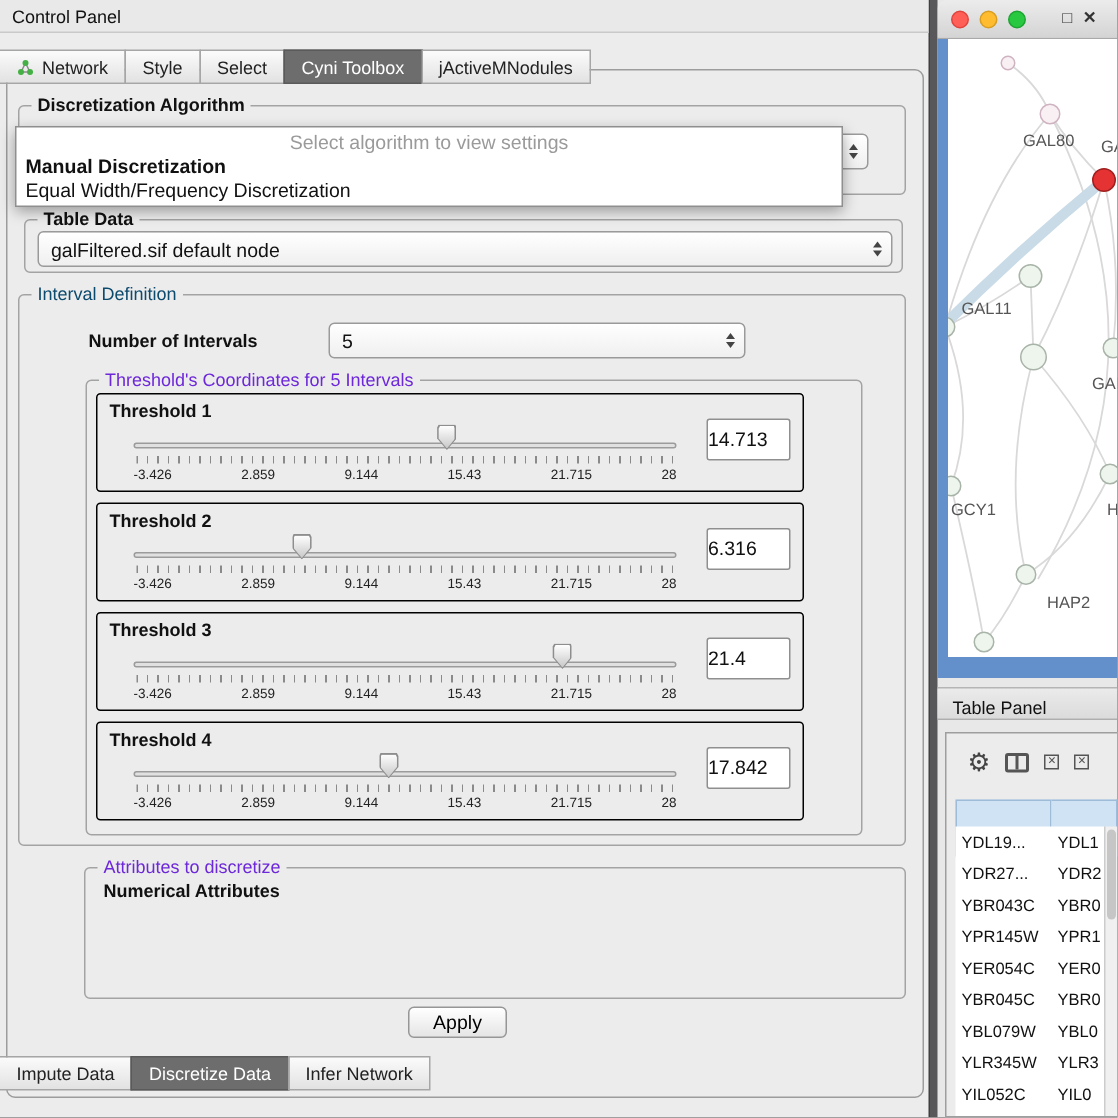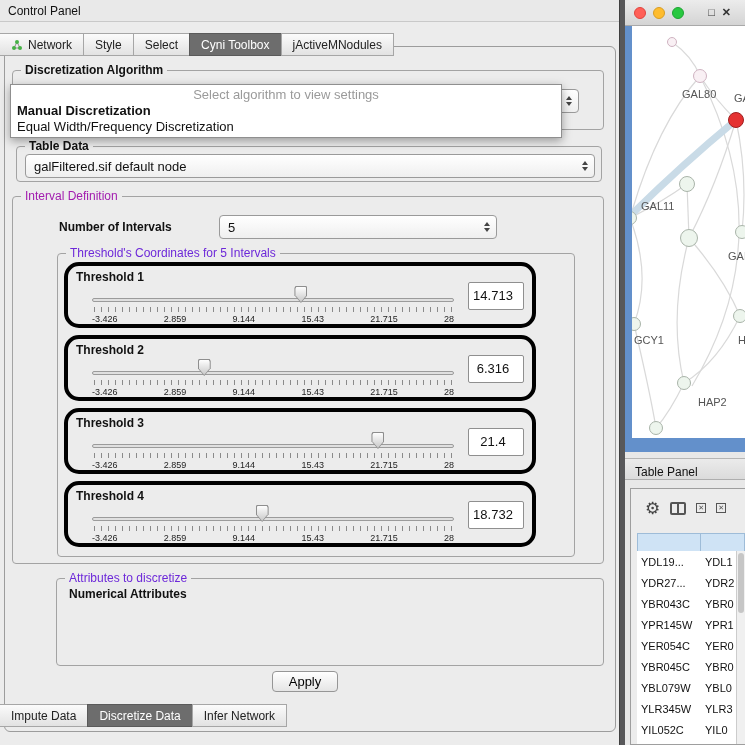--- a/index.html
+++ b/index.html
@@ -17,21 +17,21 @@
   .top-tabs{top:33px}
   .bottom-tabs{top:704px}
   .tab{display:flex;align-items:center;gap:5px;height:23px;padding:0 11px;background:linear-gradient(#fbfbfb,#e2e2e2);
     border:1px solid #a6a6a6;margin-left:-1px;font-size:12px;color:#222;cursor:default;white-space:nowrap}
   .tab.selected{background:#6d6d6d;color:#fff;border-color:#5a5a5a}
   .tab .net-icon{display:inline-flex;width:12px;height:12px}
 
   .group-box{position:absolute;border:1px solid #a3a3a3;border-radius:4px;z-index:2}
   .group-title{position:absolute;top:-8px;left:8px;background:#ececec;padding:0 4px;font-size:12px;white-space:nowrap}
   .gt-black{color:#111;font-weight:bold}
-  .gt-green{color:#a21caf}
+  .gt-green{color:#0c4a6e}
   .gt-blue{color:#6d28d9}
 
   .combo{position:absolute;height:24px;border:1px solid #9a9a9a;border-radius:4px;background:linear-gradient(#ffffff,#efefef);
     display:flex;align-items:center;padding:0 24px 0 8px;font-size:13px;overflow:hidden;white-space:nowrap}
   .stepper{position:absolute;right:6px;top:50%;transform:translateY(-50%);display:flex;flex-direction:column;gap:2px}
   .stepper i{display:block;width:0;height:0;border-left:3.5px solid transparent;border-right:3.5px solid transparent}
   .stepper .up{border-bottom:4px solid #444}
   .stepper .dn{border-top:4px solid #444}
 
   .alg-group{left:12px;top:70px;width:592px;height:60px}
@@ -43,33 +43,33 @@
   .dd-bold{font-weight:bold}
 
   .td-group{left:16px;top:146px;width:586px;height:36px}
   .td-combo{left:8px;top:7px;width:570px}
 
   .iv-group{left:12px;top:196px;width:592px;height:368px}
   .num-label{position:absolute;left:46px;top:18px;height:24px;line-height:24px;font-size:12px;font-weight:bold}
   .num-combo{left:206px;top:18px;width:278px}
   .th-group{position:absolute;left:44px;top:56px;width:518px;height:304px;border:1px solid #a3a3a3;border-radius:4px}
 
-  .thresh-panel{position:absolute;left:6px;width:472px;height:66px;border:4px solid #000000;border-radius:15px;background:#ececec}
+  .thresh-panel{position:absolute;left:6px;width:472px;height:66px;border:1px solid #000000;border-radius:3px;background:#ececec}
   .thresh-label{position:absolute;left:8px;top:4px;font-size:12px;font-weight:bold}
   .slider{position:absolute;left:24px;top:18px;width:362px;height:46px}
   .track{position:absolute;left:0;right:0;top:14px;height:4px;background:#e0e0e0;border:1px solid #9b9b9b;border-radius:2px}
   .thumb{position:absolute;top:2px;width:13px;height:17px;background:#8e8e8e;z-index:3;
     clip-path:polygon(8% 0,92% 0,100% 12%,100% 55%,50% 100%,0 55%,0 12%)}
   .thumb::after{content:"";position:absolute;left:1px;top:1px;right:1px;bottom:1px;background:linear-gradient(#fefefe,#c8c8c8);
     clip-path:polygon(8% 0,92% 0,100% 12%,100% 55%,50% 100%,0 55%,0 12%)}
   .ticks{position:absolute;left:2px;right:2px;top:23px;height:5px;
     background-image:repeating-linear-gradient(90deg,#8a8a8a 0 1px,transparent 1px 7px)}
   .scale{position:absolute;left:0;right:0;top:30px;display:flex;justify-content:space-between;font-size:9px;color:#222}
   .value-box{position:absolute;right:8px;top:16px;width:56px;height:28px;border:1px solid #8f8f8f;border-radius:2px;
-    background:#fff;font-size:13px;text-align:center;line-height:26px;padding-right:6px}
+    background:#fff;font-size:13px;text-align:left;line-height:26px;padding-right:6px}
 
   .attr-group{left:56px;top:578px;width:548px;height:88px}
   .attr-header{position:absolute;left:12px;top:8px;font-size:12px;font-weight:bold}
   .attr-list{position:absolute;left:10px;top:28px;width:532px;height:52px;background:#fff;border:1px solid #a8a8a8;overflow:hidden}
   .attr-item{font-size:13px;line-height:16px;padding:0 0 0 6px;white-space:nowrap}
   .attr-scroll{position:absolute;right:0;top:0;bottom:0;width:12px;background:#f2f2f2;border-left:1px solid #ccc}
   .attr-thumb{position:absolute;left:1px;right:1px;top:1px;height:34px;background:#c4c4c4;border:1px solid #a8a8a8;border-radius:5px}
 
   .apply-btn{position:absolute;left:272px;top:671px;width:66px;height:21px;border:1px solid #969696;border-radius:4px;
     background:linear-gradient(#ffffff,#e5e5e5);font-size:13px;font-family:inherit;z-index:4}
@@ -253,21 +253,21 @@
                 <div class="ticks"></div>
                 <div class="scale">
                   <span>-3.426</span>
                   <span>2.859</span>
                   <span>9.144</span>
                   <span>15.43</span>
                   <span>21.715</span>
                   <span>28</span>
                 </div>
               </div>
-              <div class="value-box">18.732</div>
+              <div class="value-box">17.842</div>
             </div>
           </div>
       </div>
     </div>
 
     <div class="group-box attr-group">
       <span class="group-title gt-blue">Attributes to discretize</span>
       <div class="attr-header">Numerical Attributes</div>
     </div>
 

